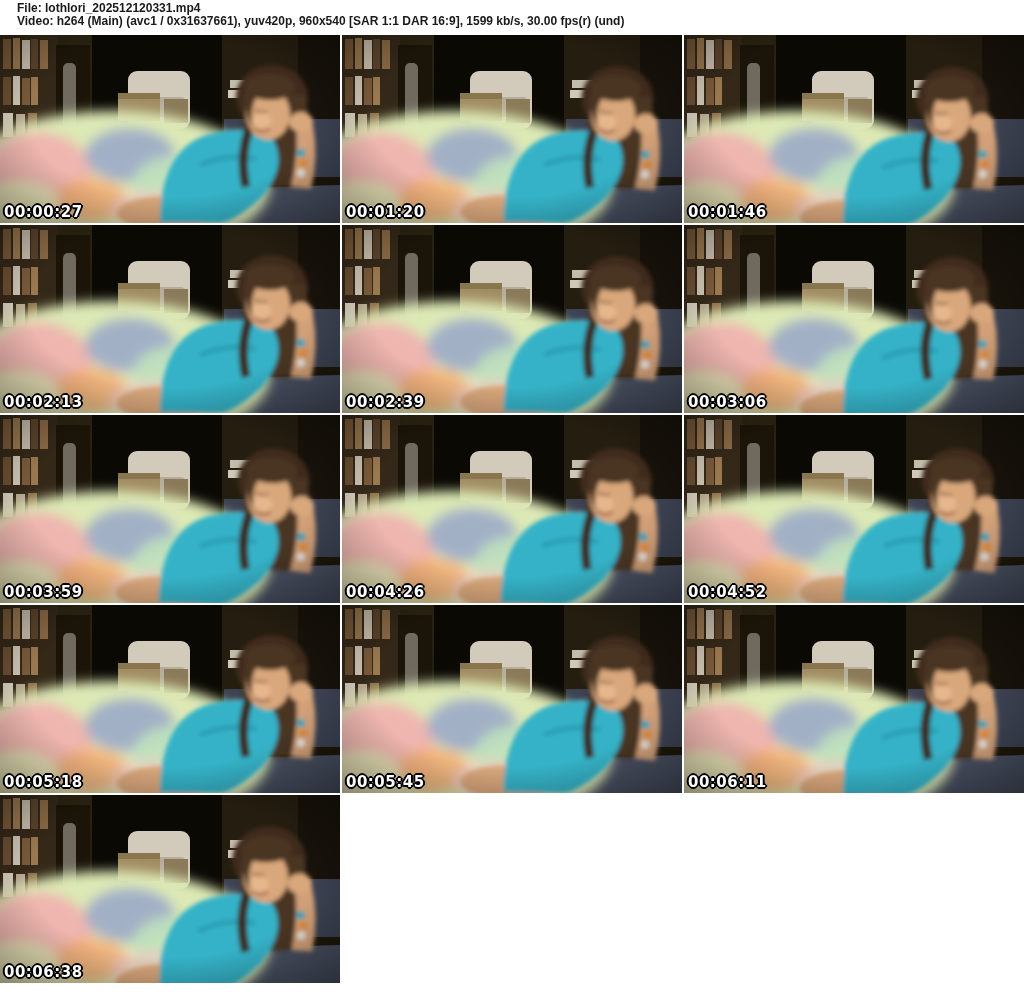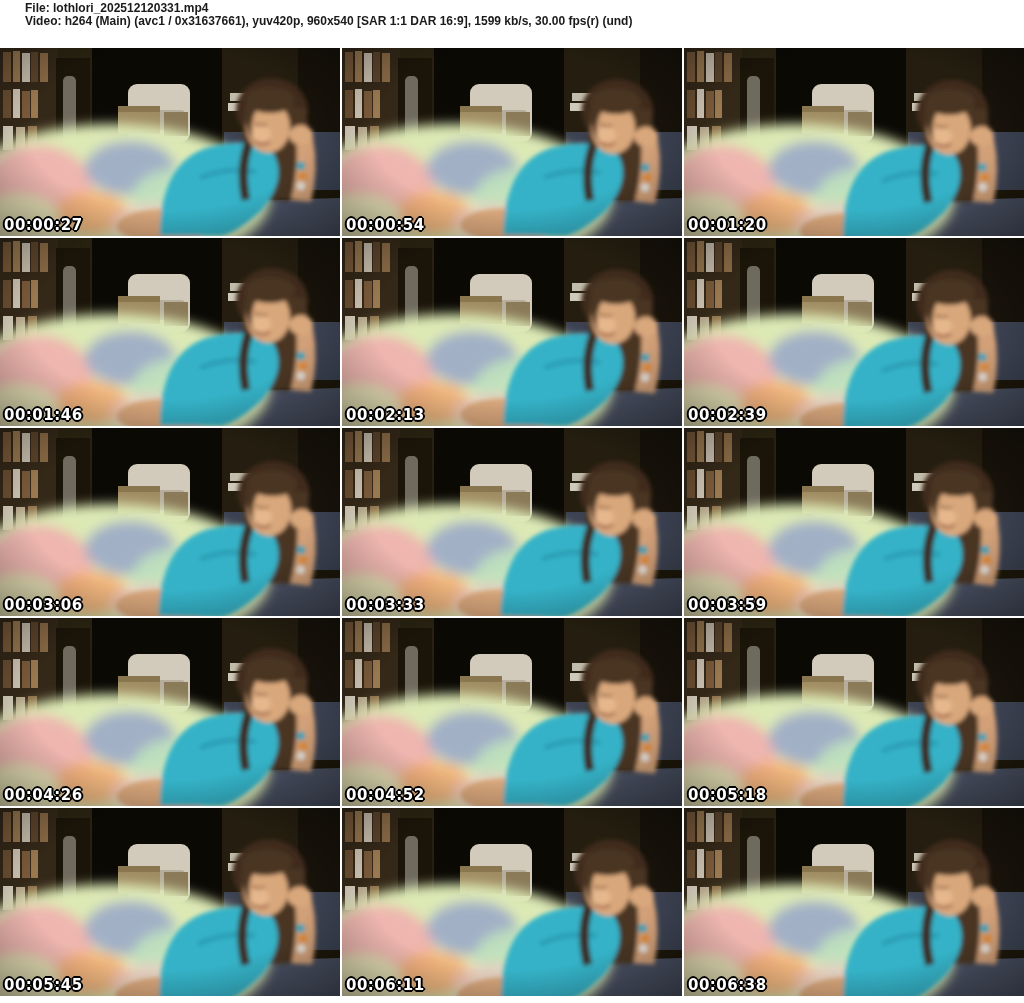--- a/index.html
+++ b/index.html
@@ -7,22 +7,22 @@
     --gap:#ffffff; --timestamp-text:#ffffff; --timestamp-outline:#000000;
   }
   *{box-sizing:border-box}
   html,body{margin:0;padding:0}
   body{
     width:1024px;height:1003px;background:var(--page-bg);
     font-family:"Liberation Sans",sans-serif;overflow:hidden;
   }
   
   .file-header{
-    height:48px;background:var(--header-bg);color:var(--header-text);
-    padding:2px 0 0 17px;overflow:hidden;margin-left:8px;
+    height:35px;background:var(--header-bg);color:var(--header-text);
+    padding:2px 0 0 17px;overflow:hidden;
   }
   .file-header .line{
     font-weight:bold;font-size:12px;line-height:12.8px;white-space:nowrap;
     letter-spacing:0;
   }
   
   .grid{
     display:grid;grid-template-columns:repeat(3,1fr);gap:2px;
     background:var(--gap);padding-bottom:10px;width:1024px;
   }
@@ -174,30 +174,20 @@
     <figcaption class="ts">00:00:27</figcaption>
   </figure>
       <figure class="cell">
     <svg class="scene" viewBox="0 0 340 188" preserveAspectRatio="none" aria-hidden="true">
       <use href="#scene-bg"></use>
       <g class="pv">
             <use href="#scene-person"></use>
           </g>
       <use href="#scene-vig"></use>
     </svg>
-    <figcaption class="ts">00:00:54</figcaption>
-  </figure>
-      <figure class="cell">
-    <svg class="scene" viewBox="0 0 340 188" preserveAspectRatio="none" aria-hidden="true">
-      <use href="#scene-bg"></use>
-      <g class="pv">
-            <use href="#scene-person"></use>
-          </g>
-      <use href="#scene-vig"></use>
-    </svg>
     <figcaption class="ts">00:01:20</figcaption>
   </figure>
       <figure class="cell">
     <svg class="scene" viewBox="0 0 340 188" preserveAspectRatio="none" aria-hidden="true">
       <use href="#scene-bg"></use>
       <g class="pv">
             <use href="#scene-person"></use>
           </g>
       <use href="#scene-vig"></use>
     </svg>
@@ -225,30 +215,20 @@
   </figure>
       <figure class="cell">
     <svg class="scene" viewBox="0 0 340 188" preserveAspectRatio="none" aria-hidden="true">
       <use href="#scene-bg"></use>
       <g class="pv">
             <use href="#scene-person"></use>
           </g>
       <use href="#scene-vig"></use>
     </svg>
     <figcaption class="ts">00:03:06</figcaption>
-  </figure>
-      <figure class="cell">
-    <svg class="scene" viewBox="0 0 340 188" preserveAspectRatio="none" aria-hidden="true">
-      <use href="#scene-bg"></use>
-      <g class="pv">
-            <use href="#scene-person"></use>
-          </g>
-      <use href="#scene-vig"></use>
-    </svg>
-    <figcaption class="ts">00:03:33</figcaption>
   </figure>
       <figure class="cell">
     <svg class="scene" viewBox="0 0 340 188" preserveAspectRatio="none" aria-hidden="true">
       <use href="#scene-bg"></use>
       <g class="pv">
             <use href="#scene-person"></use>
           </g>
       <use href="#scene-vig"></use>
     </svg>
     <figcaption class="ts">00:03:59</figcaption>

